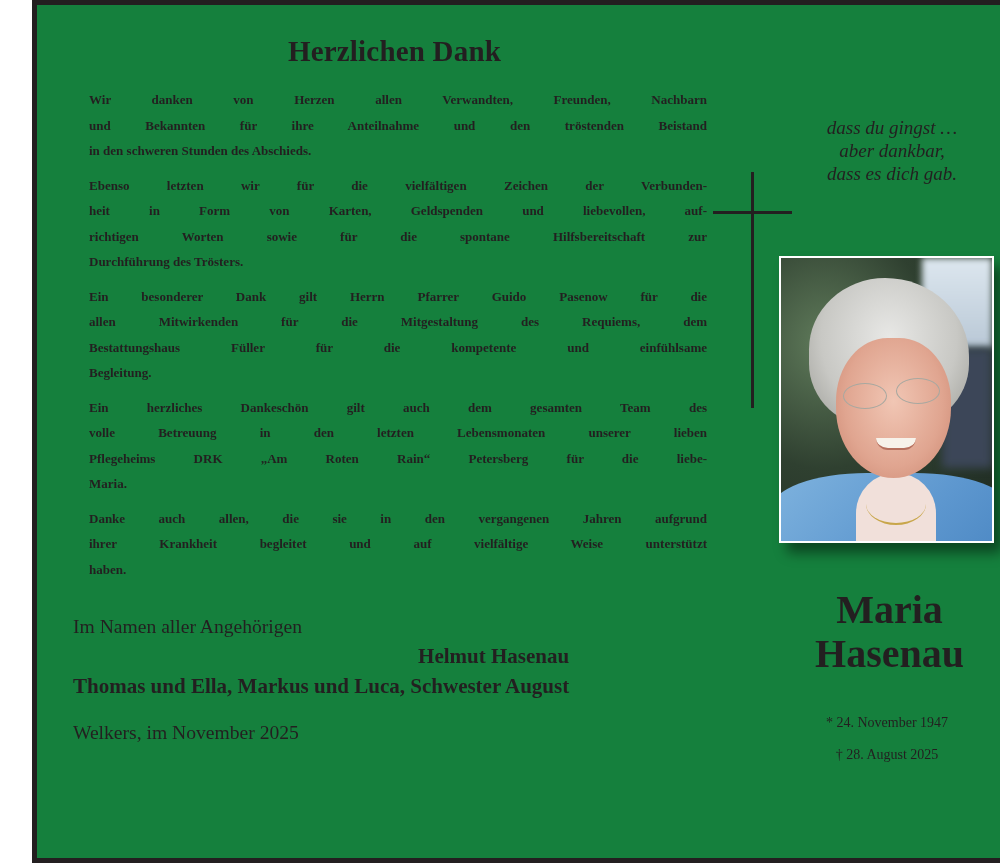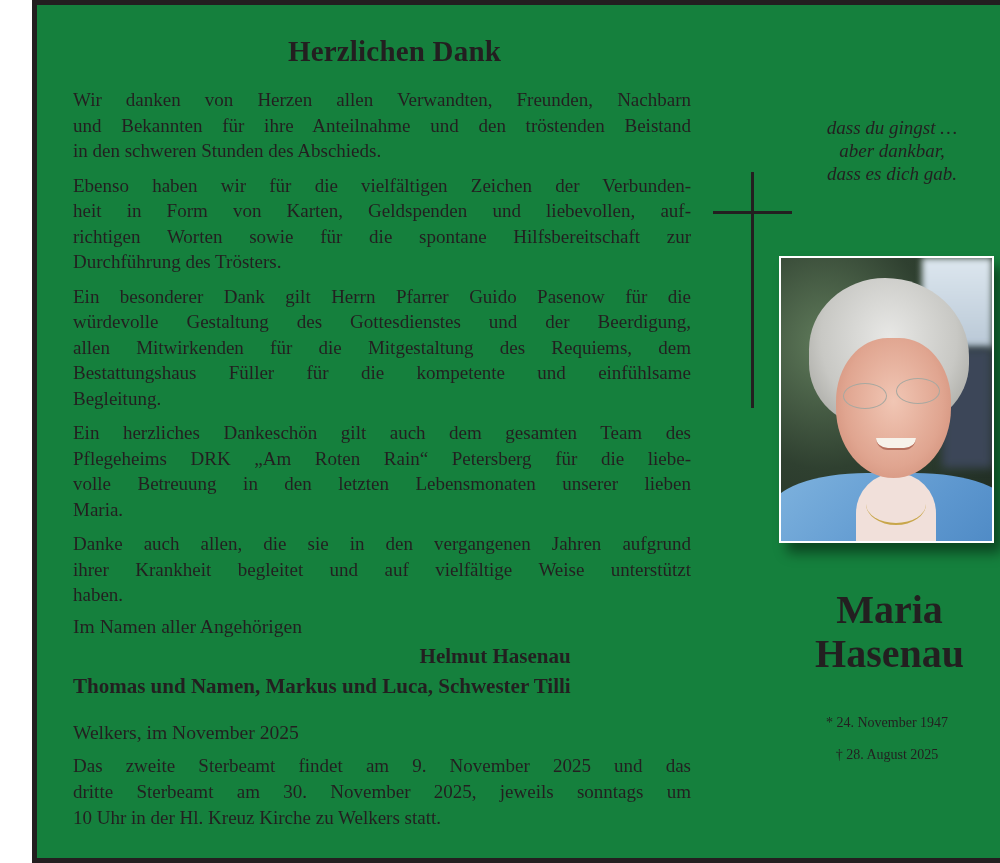--- a/index.html
+++ b/index.html
@@ -7,22 +7,23 @@
     .frame {
       position: absolute; left: 0; top: 0; width: 1000px; height: 863px;
       box-sizing: border-box; border: 5px solid #231f20; background: #15803d; margin-left: 32px;
     }
     .serif { font-family: "Liberation Serif", "DejaVu Serif", serif; color: #231f20; }
     .title {
       position: absolute; left: 20px; width: 675px; top: 30px; text-align: center;
       font-size: 29px; font-weight: bold; letter-spacing: 0.2px;
     }
     .body-text {
-      position: absolute; left: 36px; width: 618px; font-size: 19px; line-height: 25.5px;
+      position: absolute; left: 52px; width: 618px; font-size: 13px; line-height: 25.5px;
       text-align: justify;
+      font-weight: bold;
     }
     .para { margin: 0 0 9px 0; text-align: justify; text-align-last: left; }
     .line { display: block; text-align: justify; text-align-last: justify; white-space: nowrap; }
     .line.last { text-align-last: left; }
     .sign { position: absolute; left: 36px; font-size: 19.6px; line-height: 28px; }
     .bold { font-weight: bold; font-size: 21px; text-align: right; }
     .quote {
       position: absolute; left: 740px; width: 230px; top: 111px; text-align: center;
       font-style: italic; font-size: 19px; line-height: 23px;
     }
@@ -62,58 +63,52 @@
 
   <div class="title serif">Herzlichen Dank</div>
 
   <div class="body-text serif" style="top:82px;">
     <div class="para">
       <span class="line">Wir danken von Herzen allen Verwandten, Freunden, Nachbarn</span>
       <span class="line">und Bekannten für ihre Anteilnahme und den tröstenden Beistand</span>
       <span class="line last">in den schweren Stunden des Abschieds.</span>
     </div>
     <div class="para">
-      <span class="line">Ebenso haben wir für die vielfältigen Zeichen der Verbunden-</span>
+      <span class="line">Ebenso letzten wir für die vielfältigen Zeichen der Verbunden-</span>
       <span class="line">heit in Form von Karten, Geldspenden und liebevollen, auf-</span>
       <span class="line">richtigen Worten sowie für die spontane Hilfsbereitschaft zur</span>
       <span class="line last">Durchführung des Trösters.</span>
     </div>
     <div class="para">
       <span class="line">Ein besonderer Dank gilt Herrn Pfarrer Guido Pasenow für die</span>
-      <span class="line">würdevolle Gestaltung des Gottesdienstes und der Beerdigung,</span>
       <span class="line">allen Mitwirkenden für die Mitgestaltung des Requiems, dem</span>
       <span class="line">Bestattungshaus Füller für die kompetente und einfühlsame</span>
       <span class="line last">Begleitung.</span>
     </div>
     <div class="para">
       <span class="line">Ein herzliches Dankeschön gilt auch dem gesamten Team des</span>
+      <span class="line">volle Betreuung in den letzten Lebensmonaten unserer lieben</span>
       <span class="line">Pflegeheims DRK „Am Roten Rain“ Petersberg für die liebe-</span>
-      <span class="line">volle Betreuung in den letzten Lebensmonaten unserer lieben</span>
       <span class="line last">Maria.</span>
     </div>
     <div class="para">
       <span class="line">Danke auch allen, die sie in den vergangenen Jahren aufgrund</span>
       <span class="line">ihrer Krankheit begleitet und auf vielfältige Weise unterstützt</span>
       <span class="line last">haben.</span>
     </div>
   </div>
 
   <div class="sign serif" style="top:608px;">
     <div>Im Namen aller Angehörigen</div>
     <div class="bold" style="line-height:30px;">Helmut Hasenau</div>
-    <div class="bold" style="line-height:30px;">Thomas und Namen, Markus und Luca, Schwester Tilli</div>
+    <div class="bold" style="line-height:30px;">Thomas und Ella, Markus und Luca, Schwester August</div>
   </div>
 
   <div class="sign serif" style="top:714px;">Welkers, im November 2025</div>
 
-  <div class="body-text serif" style="top:748px; line-height:26px;">
-    <span class="line">Das zweite Sterbeamt findet am 9. November 2025 und das</span>
-    <span class="line">dritte Sterbeamt am 30. November 2025, jeweils sonntags um</span>
-    <span class="line last">10 Uhr in der Hl. Kreuz Kirche zu Welkers statt.</span>
-  </div>
 
   <div class="quote serif">
     <div>dass du gingst …</div>
     <div>aber dankbar,</div>
     <div>dass es dich gab.</div>
   </div>
 
   <div>
     <div class="cross-v"></div>
     <div class="cross-h"></div>

